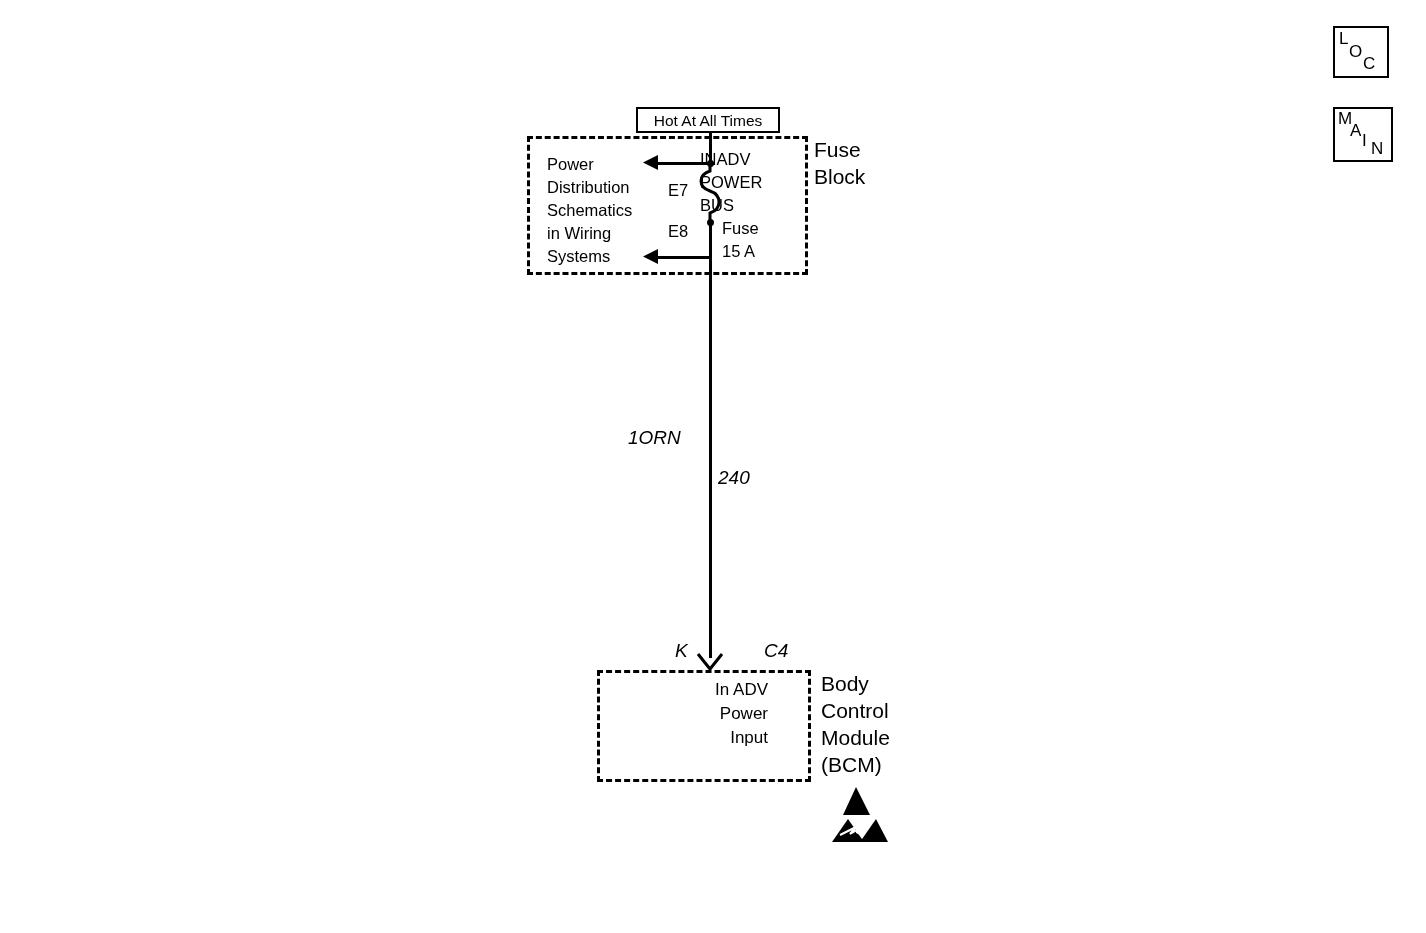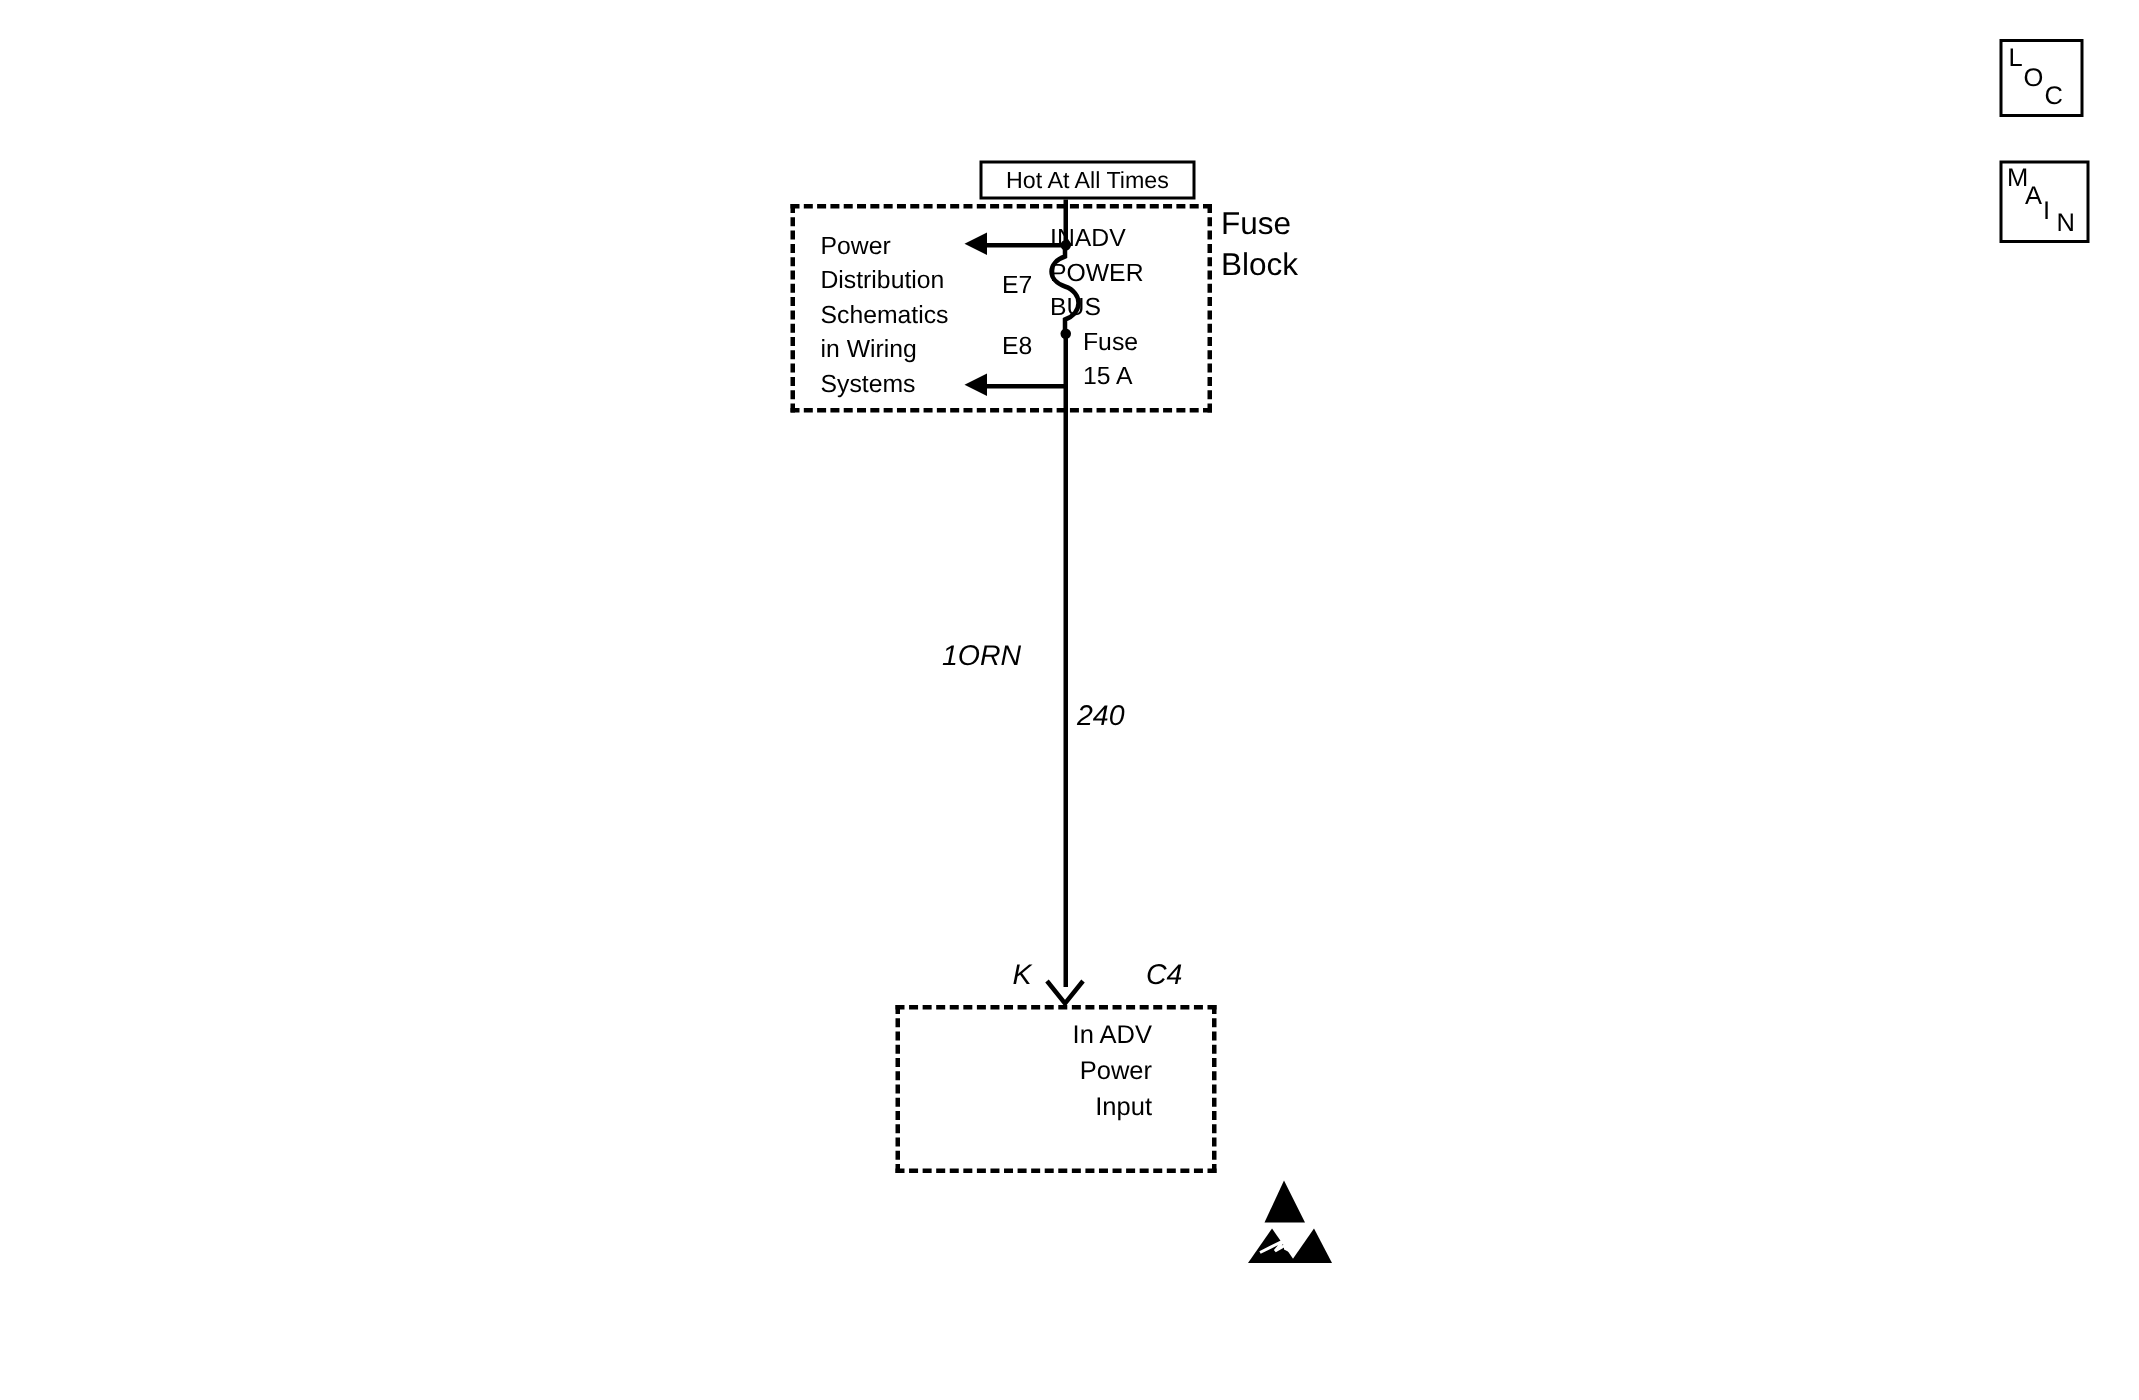--- a/index.html
+++ b/index.html
@@ -38,21 +38,20 @@
   
   .hot-label {
     border: 2px solid #000;
     background: #fff;
     box-sizing: border-box;
     font-size: 15.5px;
     line-height: 24px;
     text-align: center;
     padding: 0 5px;
     white-space: nowrap;
-    margin-left: 17px;
   }
 
   
   .dashed-box {
     border: 3px dashed #000;
     box-sizing: border-box;
     background: transparent;
   }
 
   
@@ -163,20 +162,24 @@
 
   <div class="abs txt-mid" style="left:675px; top:638px;">K</div>
   <div class="abs txt-mid" style="left:722px; top:638px;margin-left:42px;">C4</div>
 
   <svg class="abs" style="left:697px; top:653px;" width="26" height="18">
     <path d="M1,1 L13,16 L25,1" stroke="#000" stroke-width="3" fill="none"></path>
   </svg>
 
   <div class="abs dashed-box" style="left:597px; top:670px; width:214px; height:112px;"></div>
 
+  <div class="abs txt-big" style="left:821px; top:670px;">Body
+Control
+Module
+(BCM)</div>
 
   <div class="abs txt-small" style="left:644px; top:678px; width:124px;">In ADV
 Power
 Input</div>
 
   <svg class="abs" style="left:826px; top:787px;" width="64" height="58">
     <polygon points="30,0 44,28 17,28" fill="#000"></polygon>
     <polygon points="6,55 22,32 38,55" fill="#000"></polygon>
     <polygon points="34,55 50,32 62,55" fill="#000"></polygon>
     <path d="M14,48 L30,40 L24,47 L40,38" stroke="#ffffff" stroke-width="2" fill="none"></path>

